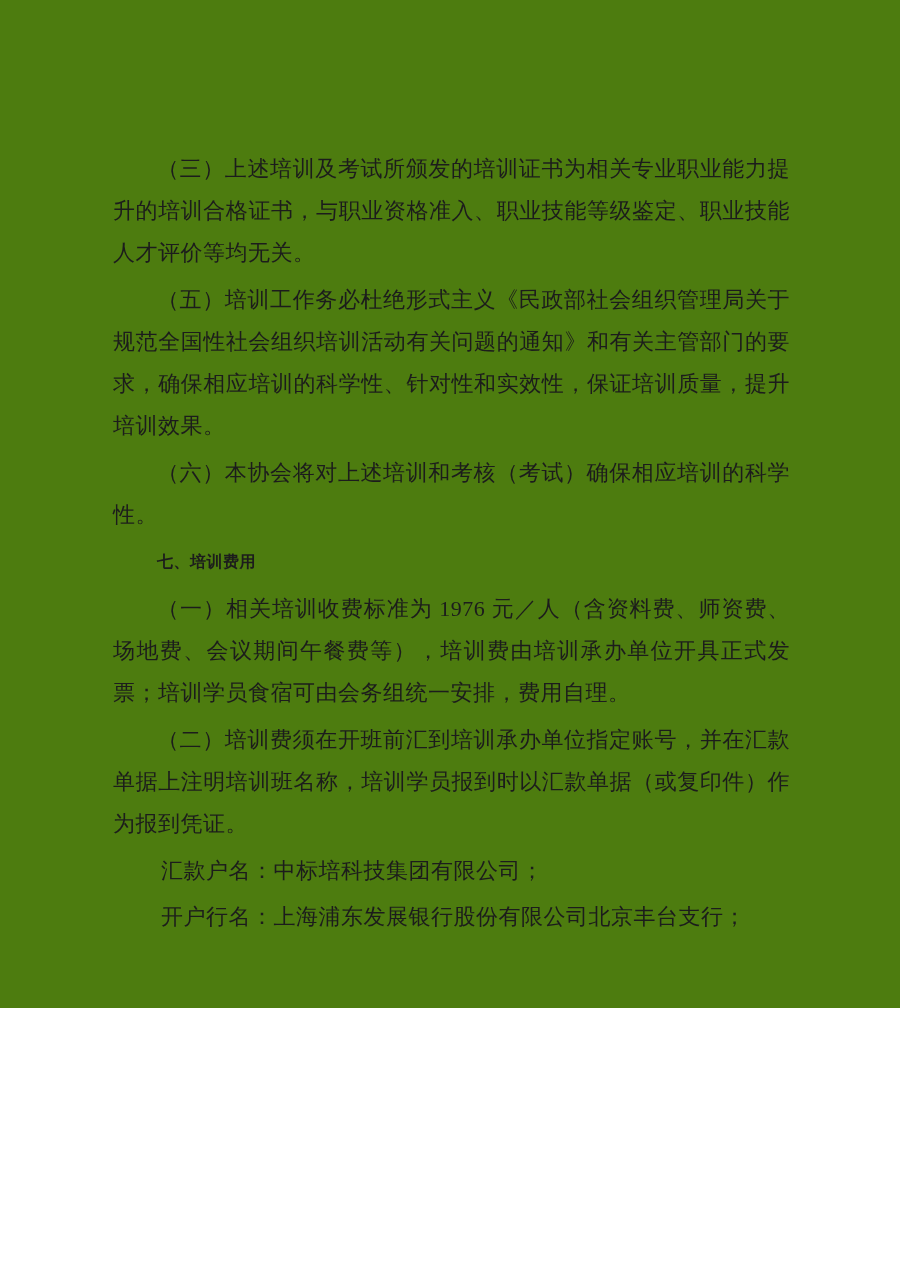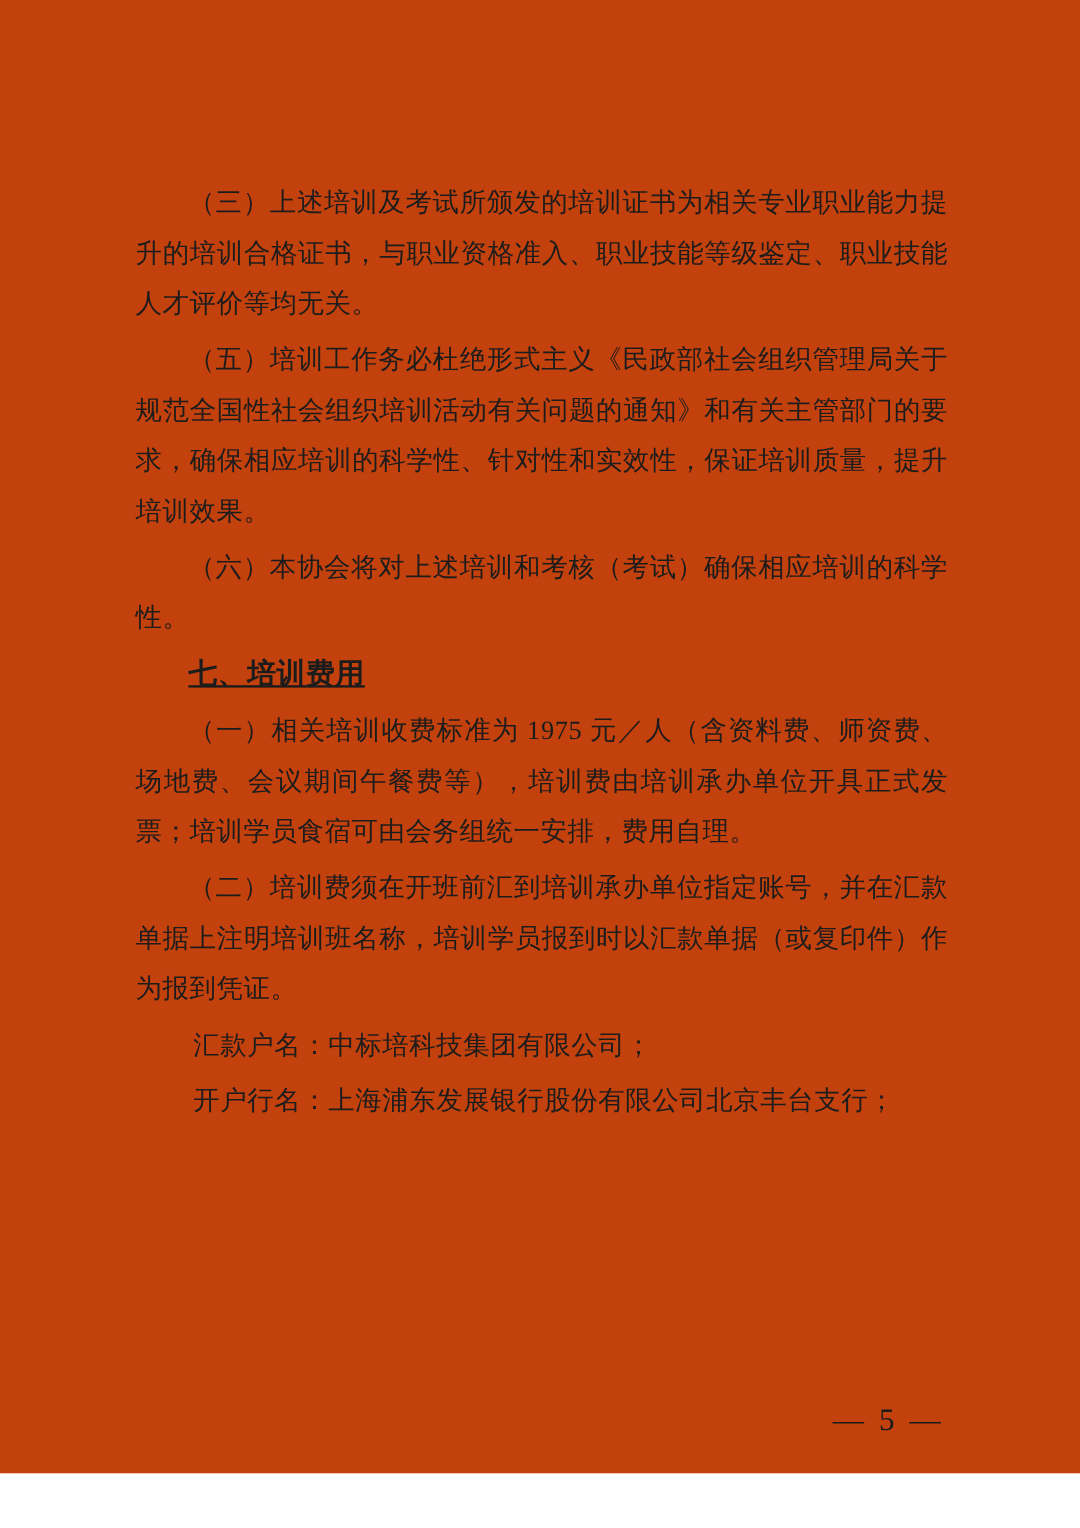--- a/index.html
+++ b/index.html
@@ -3,22 +3,22 @@
 <meta charset="utf-8">
 <style>
   html, body {
     margin: 0;
     padding: 0;
     background: #ffffff;
   }
   .page {
     position: relative;
     width: 900px;
-    height: 1228px;
-    background: #c2410c;
+    height: 1008px;
+    background: #4d7c0f;
     overflow: hidden;
     font-family: "Liberation Serif", "DejaVu Serif", serif;
     color: #1c1c1c;
   }
   .content {
     position: absolute;
     left: 113px;
     top: 148px;
     width: 677px;
   }
@@ -29,27 +29,26 @@
     text-align: justify;
     text-indent: 44px;
     letter-spacing: 0.5px;
   }
   .content p.bank-line {
     margin: 4px;
     text-align: left;
   }
   .section-heading {
     margin: 0 0 5px 0;
-    font-size: 24px;
+    font-size: 16px;
     line-height: 42px;
     text-indent: 44px;
     font-weight: bold;
     font-family: "Liberation Sans", "DejaVu Sans", sans-serif;
     letter-spacing: 0.5px;
-    text-decoration: underline;
   }
   .page-number {
     position: absolute;
     top: 1168px;
     right: 113px;
     font-size: 26px;
     line-height: 32px;
     letter-spacing: 3px;
     color: #1c1c1c;
     white-space: nowrap;
@@ -63,21 +62,21 @@
 
     <p>（三）上述培训及考试所颁发的培训证书为相关专业职业能力提升的培训合格证书，与职业资格准入、职业技能等级鉴定、职业技能人才评价等均无关。</p>
 
 
     <p>（五）培训工作务必杜绝形式主义《民政部社会组织管理局关于规范全国性社会组织培训活动有关问题的通知》和有关主管部门的要求，确保相应培训的科学性、针对性和实效性，保证培训质量，提升培训效果。</p>
 
     <p>（六）本协会将对上述培训和考核（考试）确保相应培训的科学性。</p>
 
     <h2 class="section-heading">七、培训费用</h2>
 
-    <p>（一）相关培训收费标准为 1975 元／人（含资料费、师资费、场地费、会议期间午餐费等），培训费由培训承办单位开具正式发票；培训学员食宿可由会务组统一安排，费用自理。</p>
+    <p>（一）相关培训收费标准为 1976 元／人（含资料费、师资费、场地费、会议期间午餐费等），培训费由培训承办单位开具正式发票；培训学员食宿可由会务组统一安排，费用自理。</p>
 
     <p>（二）培训费须在开班前汇到培训承办单位指定账号，并在汇款单据上注明培训班名称，培训学员报到时以汇款单据（或复印件）作为报到凭证。</p>
 
     <p class="bank-line">汇款户名：中标培科技集团有限公司；</p>
 
     <p class="bank-line">开户行名：上海浦东发展银行股份有限公司北京丰台支行；</p>
 
 
   </div>
 

